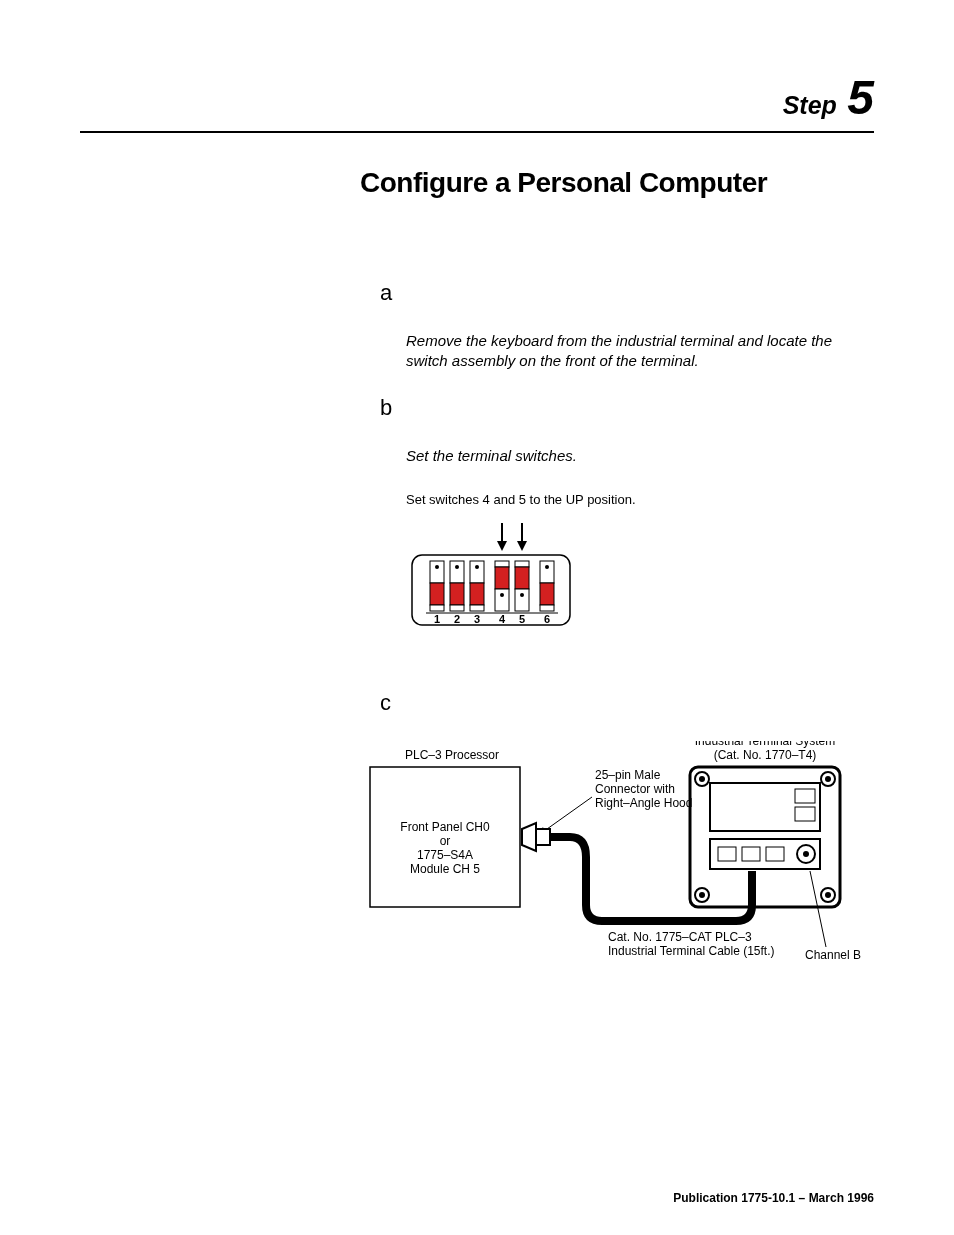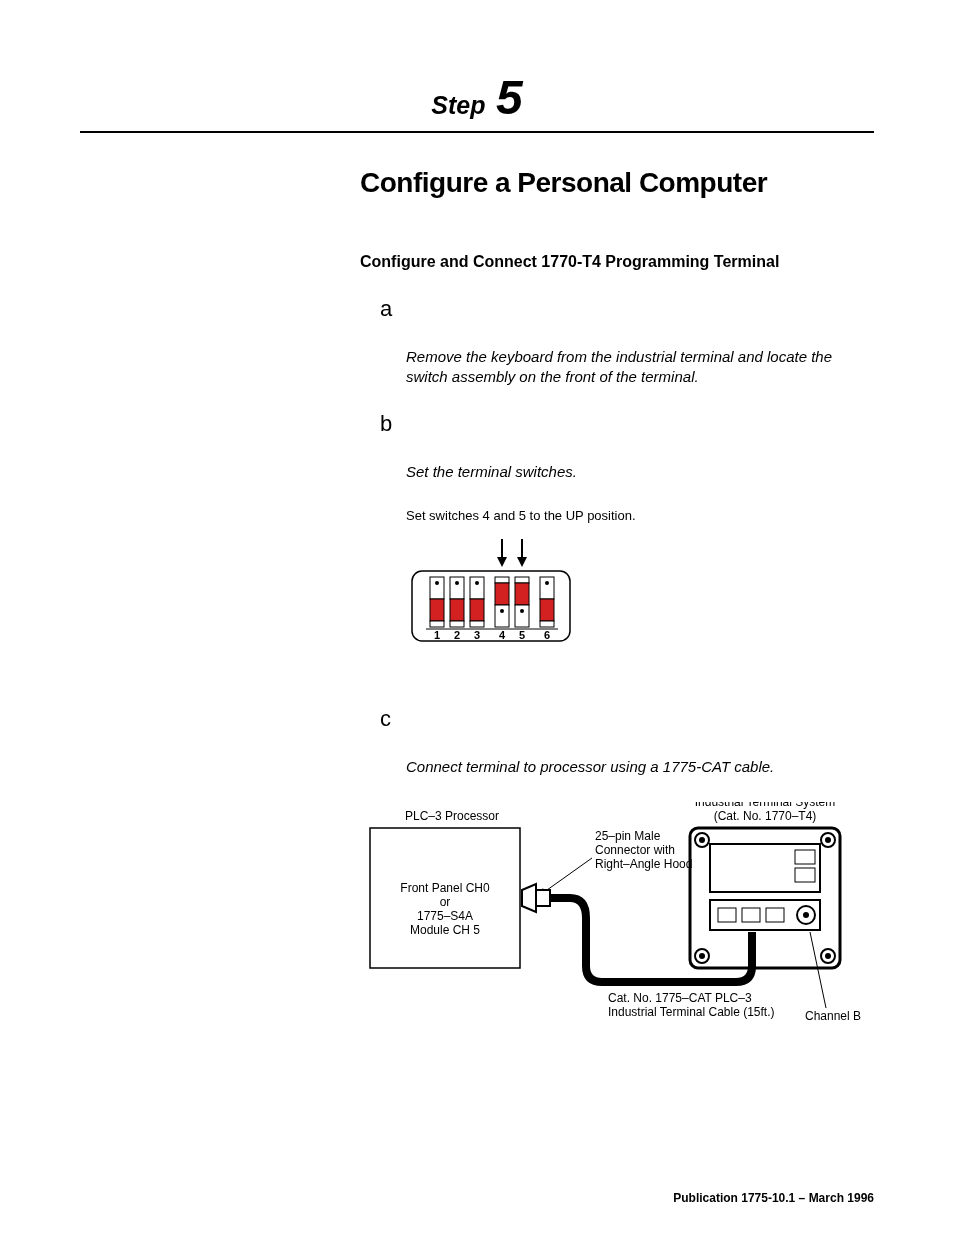--- a/index.html
+++ b/index.html
@@ -12,21 +12,21 @@
     height: 1235px;
     position: relative;
   }
   .page {
     padding: 70px 80px 30px 80px;
     box-sizing: border-box;
     height: 100%;
     position: relative;
   }
   .step-header {
-    text-align: center;
+    text-align: right;
     font-style: italic;
     font-weight: 900;
     padding-bottom: 6px;
     border-bottom: 2px solid #000;
     margin-bottom: 34px;
   }
   .step-word {
     font-size: 25px;
     vertical-align: baseline;
   }
@@ -34,21 +34,21 @@
     font-size: 48px;
     vertical-align: baseline;
     margin-left: 6px;
   }
   .content {
     margin-left: 280px;
   }
   h1.title {
     font-size: 28px;
     font-weight: 900;
-    margin: 0 0 54px 0;
+    margin: 0 0 82px 0;
     line-height: 1.15;
     letter-spacing: -0.5px;
   }
   h2.sub {
     font-size: 16px;
     font-weight: 700;
     margin: 0 0 26px 0;
   }
   .step-item {
     display: flex;
@@ -96,21 +96,20 @@
 <div class="page">
 
   <div class="step-header">
     <span class="step-word">Step</span>
     <span class="step-num">5</span>
   </div>
 
   <div class="content">
     <h1 class="title">Configure a Personal Computer</h1>
 
-    <h2 class="sub">Configure and Connect 1770-T4 Programming Terminal</h2>
 
     <div class="step-item">
       <div class="step-letter">a</div>
       <div class="step-text">Remove the keyboard from the industrial terminal and locate the switch assembly on the front of the terminal.</div>
     </div>
 
     <div class="step-item">
       <div class="step-letter">b</div>
       <div class="step-text">Set the terminal switches.</div>
     </div>
@@ -173,21 +172,20 @@
           <rect x="134" y="60" width="14" height="22" fill="#d32020" stroke="#000"></rect>
           <rect x="134" y="82" width="14" height="6" fill="#fff" stroke="#000"></rect>
           <text x="141" y="100" font-size="11" font-weight="700" text-anchor="middle">6</text>
         </g>
         <line x1="20" y1="90" x2="152" y2="90" stroke="#000" stroke-width="1"></line>
       </svg>
     </div>
 
     <div class="step-item">
       <div class="step-letter">c</div>
-      <div class="step-text">Connect terminal to processor using a 1775-CAT cable.</div>
     </div>
 
     <div class="cable-figure">
       <svg width="520" height="260" viewBox="0 0 520 260">
 
         <text x="55" y="18" font-size="12">PLC–3 Processor</text>
 
         <rect x="20" y="26" width="150" height="140" fill="#fff" stroke="#000" stroke-width="1.5"></rect>
         <text x="95" y="90" font-size="12" text-anchor="middle">Front Panel CH0</text>
         <text x="95" y="104" font-size="12" text-anchor="middle">or</text>

